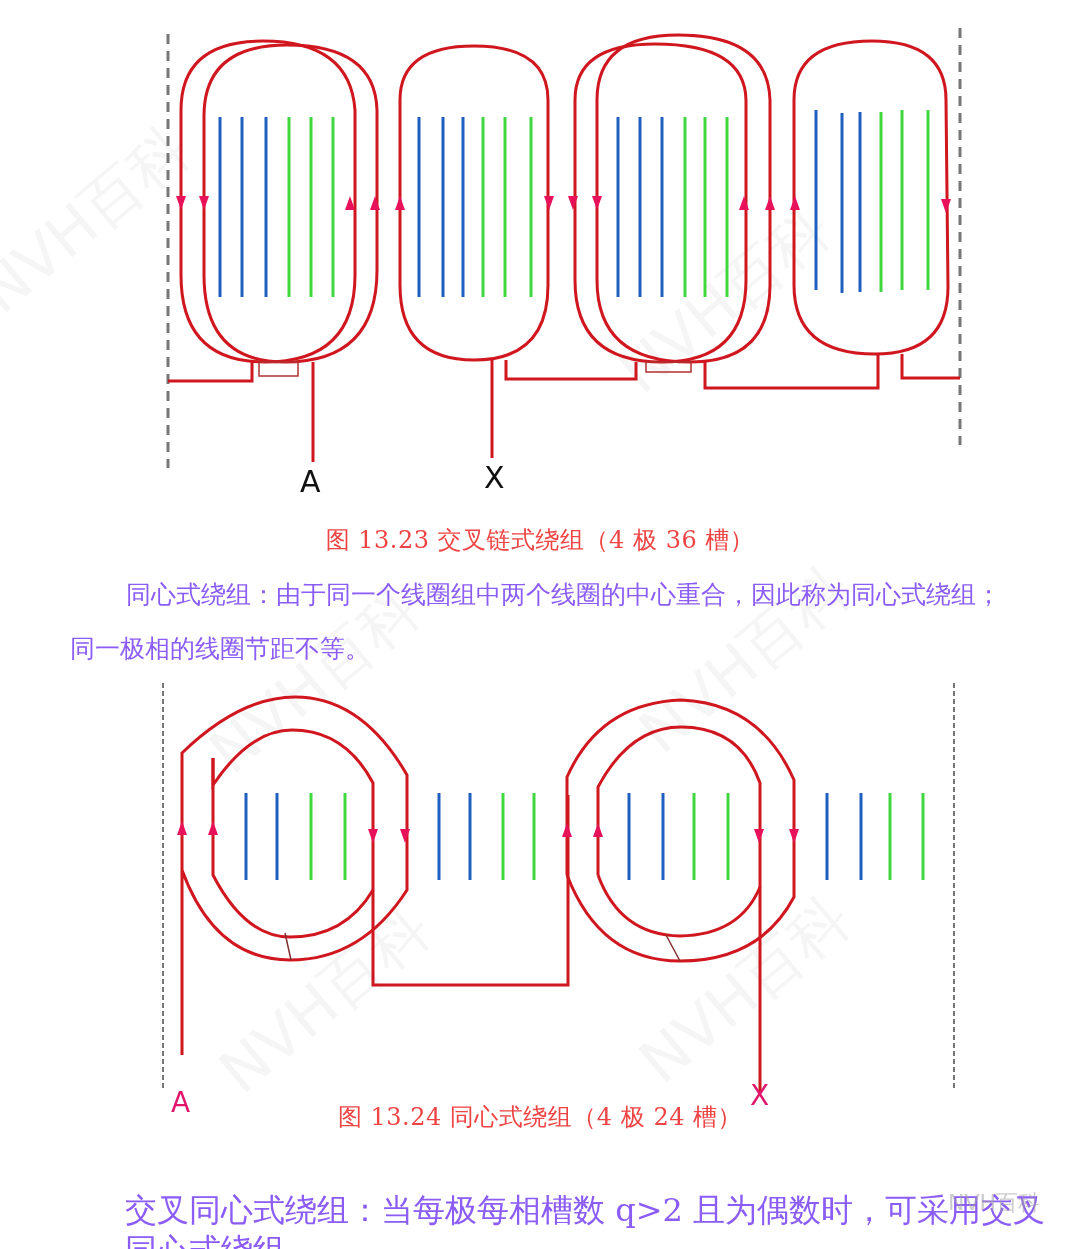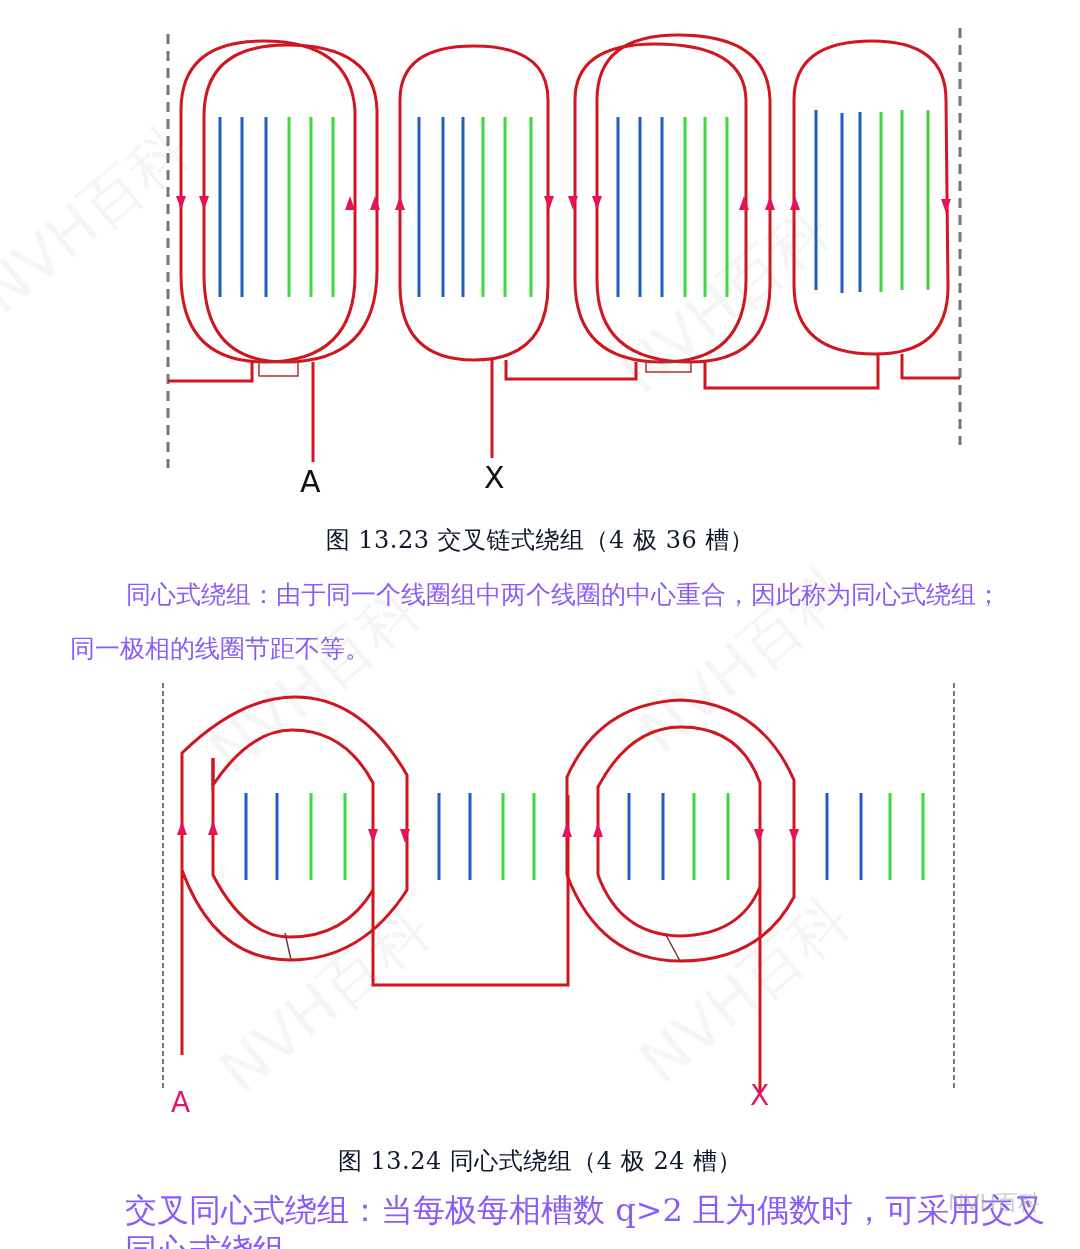--- a/index.html
+++ b/index.html
@@ -2,23 +2,23 @@
 <html><head>
 <meta charset="utf-8">
 <style>
   html, body { margin: 0; padding: 0; background: #ffffff; }
   body { width: 1080px; height: 1249px; position: relative; overflow: hidden;
          font-family: "DejaVu Serif", "Liberation Serif", serif; color: #222; }
   .fig { position: absolute; left: 0; }
   #fig1 { top: 0; width: 1080px; height: 510px; }
   #fig2 { top: 675px; width: 1080px; height: 455px; }
   .caption { position: absolute; left: 0; width: 1080px; text-align: center;
-             font-size: 24px; letter-spacing: 0.5px; color: #0f172a; }
+             font-size: 24px; letter-spacing: 0.5px; color: #ef4444; }
   #cap1 { top: 524px; }
-  #cap2 { top: 1145px; }
+  #cap2 { top: 1101px; }
   .para { position: absolute; left: 70px; width: 950px; font-size: 25px; line-height: 54px; color: #8b5cf6; }
   #para1 { top: 568px; text-indent: 56px; }
   #para2 { top: 1190px; left: 125px; font-size: 32px; line-height: 40px; }
   .watermark-corner { position: absolute; right: 40px; top: 1188px; font-family: "DejaVu Sans", sans-serif;
                       font-size: 22px; color: rgba(160,160,160,0.55); }
   .wm { position: absolute; font-family: "DejaVu Sans", sans-serif; font-size: 60px;
         color: rgba(200,200,200,0.18); transform: rotate(-40deg); pointer-events: none; }
   svg text { font-family: "DejaVu Sans", "Liberation Sans", sans-serif; }
 </style>
 </head>

